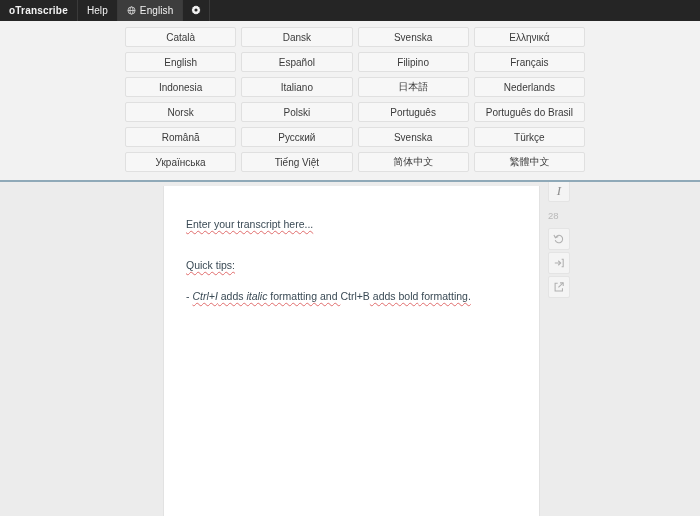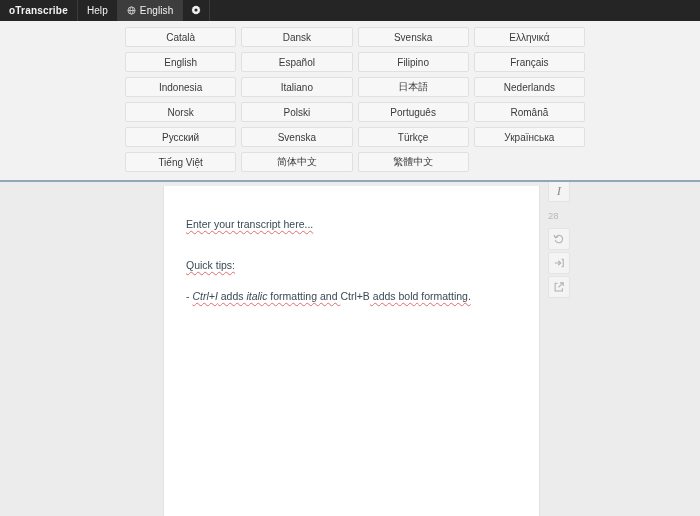--- a/index.html
+++ b/index.html
@@ -228,20 +228,23 @@
       <div class="lang-btn">
           <span>Norsk</span>
         </div>
       <div class="lang-btn">
           <span>Polski</span>
         </div>
       <div class="lang-btn">
           <span>Português</span>
         </div>
       <div class="lang-btn">
+          <span>Português do Brasil</span>
+        </div>
+      <div class="lang-btn">
           <span>Română</span>
         </div>
       <div class="lang-btn">
           <span>Русский</span>
         </div>
       <div class="lang-btn">
           <span>Svenska</span>
         </div>
       <div class="lang-btn">
           <span>Türkçe</span>

